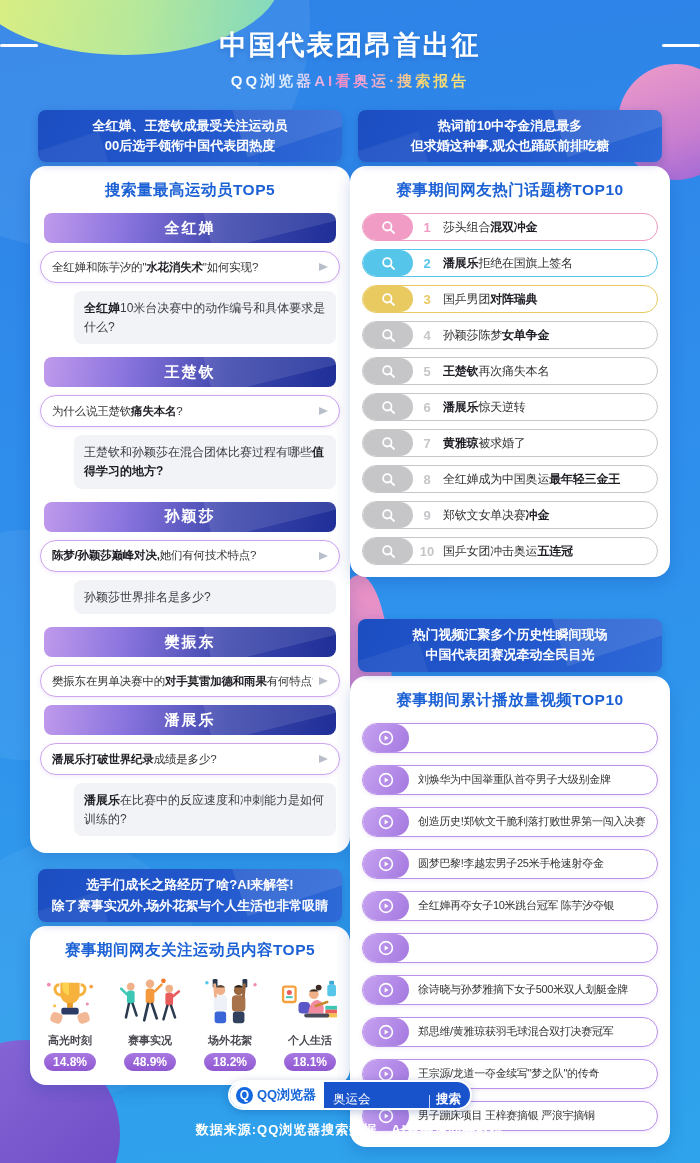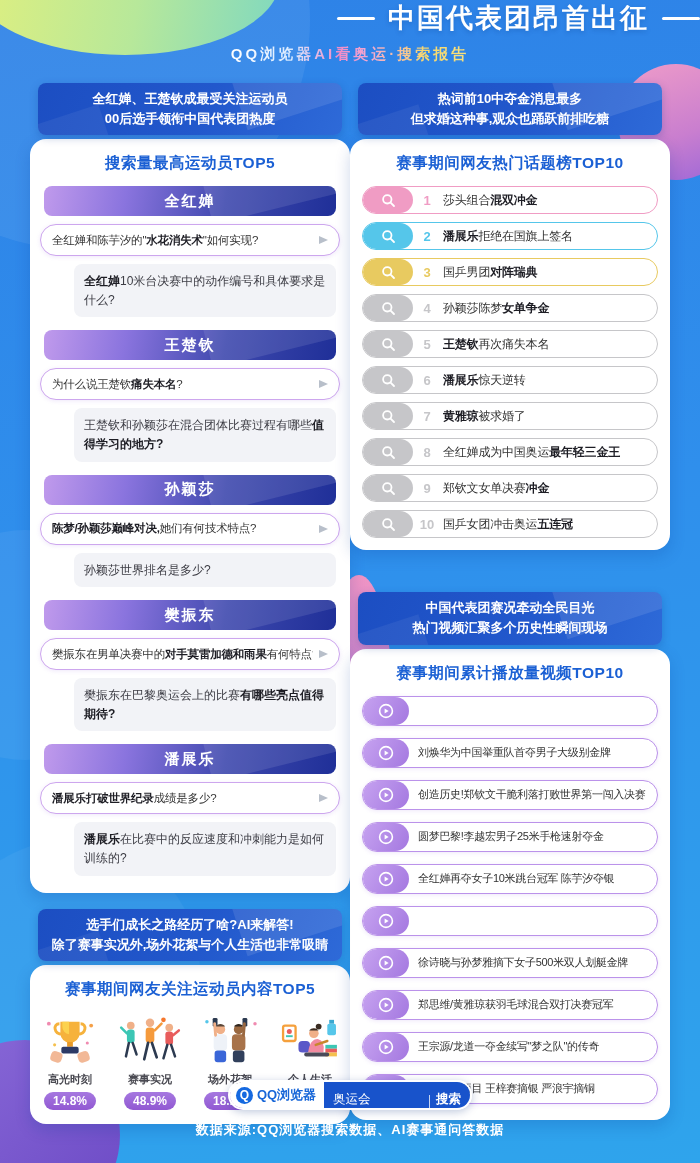--- a/index.html
+++ b/index.html
@@ -18,21 +18,21 @@
   .deco-mid    { left:326px; top:575px; width:66px; height:240px; border-radius:50%;
                  background:linear-gradient(180deg,#ef94c4 0%,#a878dc 100%); }
   .deco-bl-ring{ left:-90px; top:530px; width:230px; height:230px; background:rgba(255,255,255,0.06); }
   .deco-purple { left:-70px; top:1040px; width:190px; height:190px;
                  background:linear-gradient(140deg,#8a6ad8 0%,#6a48c4 100%); }
   .deco-bl2    { left:-60px; top:840px; width:260px; height:260px; background:rgba(255,255,255,0.05); }
 
   .page { position:relative; z-index:1; }
 
   
-  .title-row { display:flex; align-items:center; justify-content:flex-end; gap:13px; }
+  .title-row { display:flex; align-items:center; justify-content:space-between; gap:13px; padding-top:27px; }
   .dash { width:38px; height:3px; background:#fff; border-radius:2px; }
   .main-title { color:#fff; font-size:27px; font-weight:bold; letter-spacing:2px; text-shadow:0 2px 4px rgba(10,60,140,.25); }
   .subtitle {
     width:max-content; margin:9px auto 0; font-size:15px; font-weight:bold; letter-spacing:3px;
     background:linear-gradient(90deg,#ffffff 0%,#d8eaff 26%,#ef8cc8 45%,#f3a8d2 58%,#f6d86e 82%,#fae27c 100%);
     -webkit-background-clip:text; background-clip:text; color:transparent;
   }
 
   
   .cols { display:flex; gap:0; padding:0 30px; margin-top:19px; align-items:flex-start; }
@@ -184,21 +184,20 @@
         <section>
           <div class="athlete-bar">
               <span>樊振东</span>
             </div>
           <div class="q-pill">
             <span class="q-text">樊振东在男单决赛中的<b>对手莫雷加德和雨果</b>有何特点?</span>
             <svg class="q-arrow" width="12" height="10" viewBox="0 0 12 10">
                 <path d="M1 1 L10 5 L1 9 Z" fill="#b8bfca"></path>
               </svg>
           </div>
-          <div class="a-box"><span>樊振东在巴黎奥运会上的比赛<b>有哪些亮点值得期待?</b></span></div>
         </section>
 
         <section>
           <div class="athlete-bar">
               <span>潘展乐</span>
             </div>
           <div class="q-pill">
             <span class="q-text"><b>潘展乐打破世界纪录</b>成绩是多少?</span>
             <svg class="q-arrow" width="12" height="10" viewBox="0 0 12 10">
                 <path d="M1 1 L10 5 L1 9 Z" fill="#b8bfca"></path>
@@ -409,22 +408,22 @@
                 <circle cx="6.3" cy="6.3" r="4.2" stroke="#fff" stroke-width="1.8" fill="none"></circle>
                 <line x1="9.6" y1="9.6" x2="13" y2="13" stroke="#fff" stroke-width="1.8" stroke-linecap="round"></line>
               </svg>
             </span>
           <span class="topic-rank">10</span>
           <span class="topic-text">国乒女团冲击奥运<b>五连冠</b></span>
         </div>
       </div>
 
       <div class="intro" style="margin-top:42px;">
+        <div>热门视频汇聚多个历史性瞬间现场</div>
         <div>中国代表团赛况牵动全民目光</div>
-        <div>热门视频汇聚多个历史性瞬间现场</div>
       </div>
 
       <div class="card">
         <div class="card-title">赛事期间累计播放量视频TOP10</div>
 
         <div class="video-row">
           <span class="video-cap">
               <svg width="16" height="16" viewBox="0 0 16 16">
                 <circle cx="8" cy="8" r="6.4" stroke="#fff" stroke-width="1.6" fill="none"></circle>
                 <path d="M6.6 5.4 L10.6 8 L6.6 10.6 Z" fill="#fff"></path>

